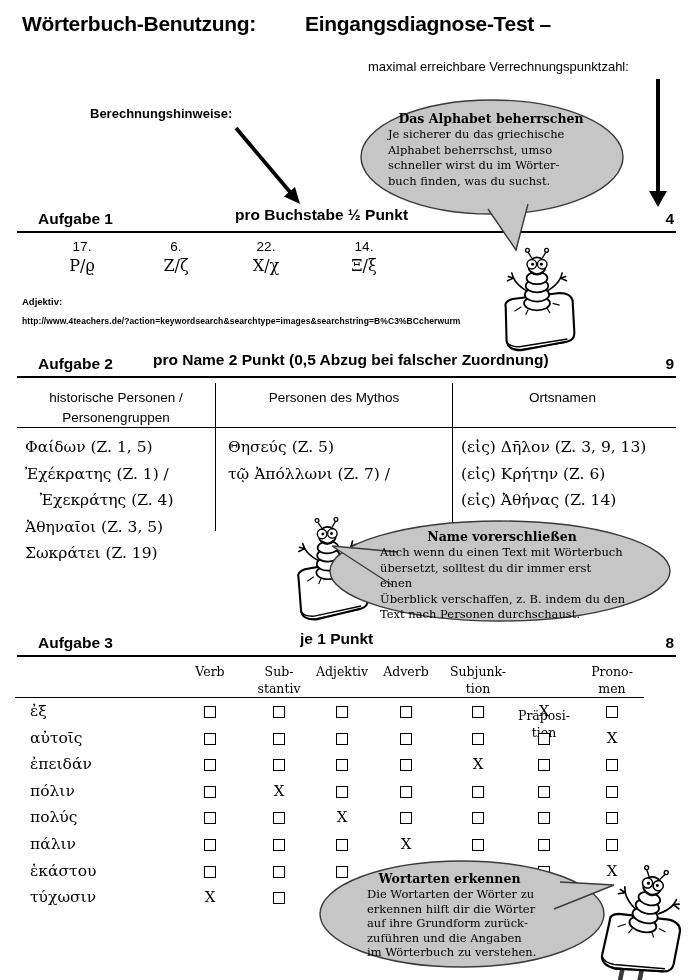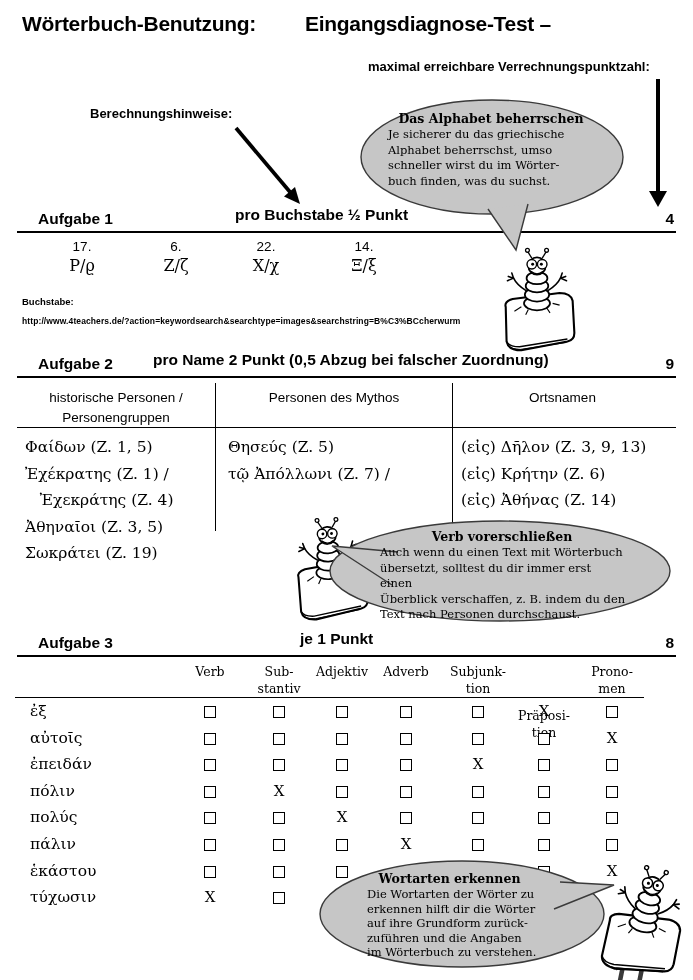--- a/index.html
+++ b/index.html
@@ -2,21 +2,21 @@
 <html><head>
 <meta charset="utf-8">
 <style>
   html,body{margin:0;padding:0;background:#888;}
   .page{position:relative;width:693px;height:980px;background:#ffffff;overflow:hidden;
         color:#000;font-family:"Liberation Sans",sans-serif;}
   .serif{font-family:"DejaVu Serif",serif;}
 
   
   .title-line{position:absolute;font-weight:bold;font-size:21px;letter-spacing:-0.3px;white-space:nowrap;}
-  .max-label{position:absolute;left:368px;top:59px;font-weight:bold;font-size:13px;white-space:nowrap;}
+  .max-label{position:absolute;left:368px;top:59px;font-weight:normal;font-size:13px;white-space:nowrap;}
   .hints-label{position:absolute;left:90px;top:106px;font-weight:bold;font-size:13px;white-space:nowrap;}
 
   
   .taskbar{position:absolute;left:17px;width:659px;height:26px;border-bottom:2.6px solid #000;
            font-weight:bold;font-size:15.5px;}
   .taskbar .t-label{position:absolute;left:21px;bottom:3px;}
   .taskbar .t-rule{position:absolute;bottom:7px;white-space:nowrap;}
   .taskbar .t-points{position:absolute;right:2px;bottom:3px;}
 
   
@@ -82,21 +82,21 @@
       <div class="a1-item" style="left: 230px;">
         <div class="a1-num">22.</div>
         <div class="a1-let serif">Χ/χ</div>
       </div>
       <div class="a1-item" style="left: 328px;">
         <div class="a1-num">14.</div>
         <div class="a1-let serif">Ξ/ξ</div>
       </div>
     </div>
 
-  <div class="fig-label">Buchstabe:</div>
+  <div class="fig-label">Adjektiv:</div>
   <div class="fig-url">http://www.4teachers.de/?action=keywordsearch&amp;searchtype=images&amp;searchstring=B%C3%BCcherwurm</div>
 
   <div class="taskbar" style="top:350px;">
     <span class="t-label">Aufgabe 2</span>
     <span class="t-rule" style="left:136px;">pro Name 2 Punkt (0,5 Abzug bei falscher Zuordnung)</span>
     <span class="t-points">9</span>
   </div>
 
   <div class="a2-head" style="left:17px;width:198px;">historische Personen /
 Personengruppen</div>
@@ -265,21 +265,21 @@
   </svg>
 
   <div class="bubble-text" id="bt1" style="left:380px;top:111px;width:222px;">
     <div class="bt-title">Das Alphabet beherrschen</div>
     <div class="bt-body">Je sicherer du das griechische
 Alphabet beherrschst, umso
 schneller wirst du im Wörter-
 buch finden, was du suchst.</div>
   </div>
   <div class="bubble-text" id="bt2" style="left:378px;top:529px;width:248px;">
-    <div class="bt-title">Verb vorerschließen</div>
+    <div class="bt-title">Name vorerschließen</div>
     <div class="bt-body">Auch wenn du einen Text mit Wörterbuch
 übersetzt, solltest du dir immer erst einen
 Überblick verschaffen, z. B. indem du den
 Text nach Personen durchschaust.</div>
   </div>
   <div class="bubble-text" id="bt3" style="left:362px;top:871px;width:175px;">
     <div class="bt-title">Wortarten erkennen</div>
     <div class="bt-body">Die Wortarten der Wörter zu
 erkennen hilft dir die Wörter
 auf ihre Grundform zurück-

